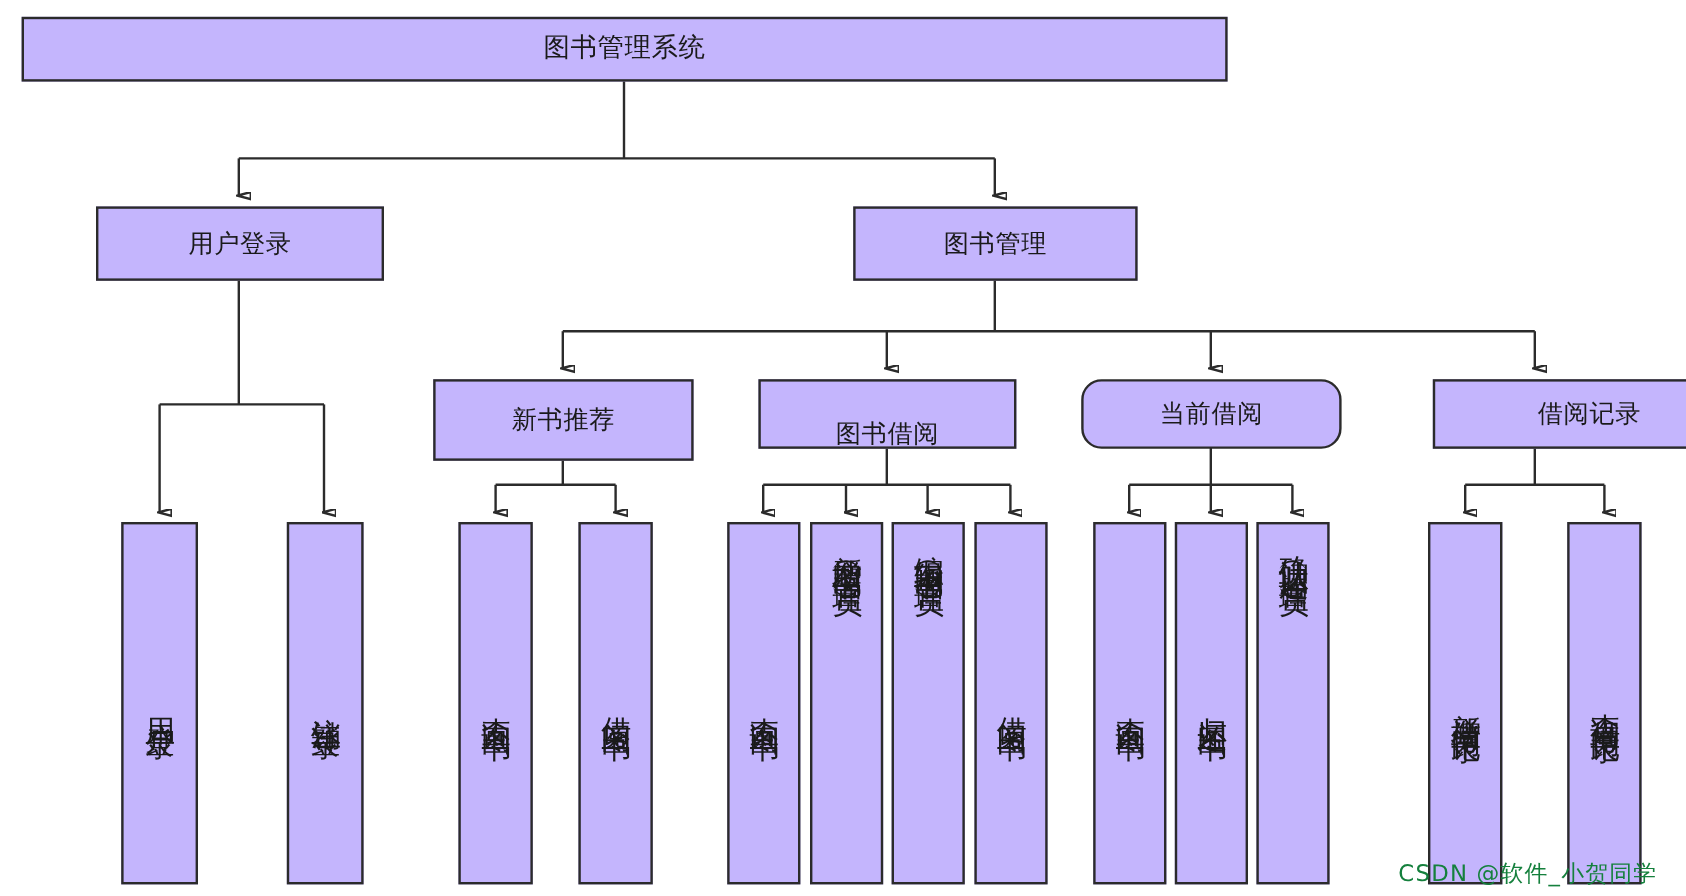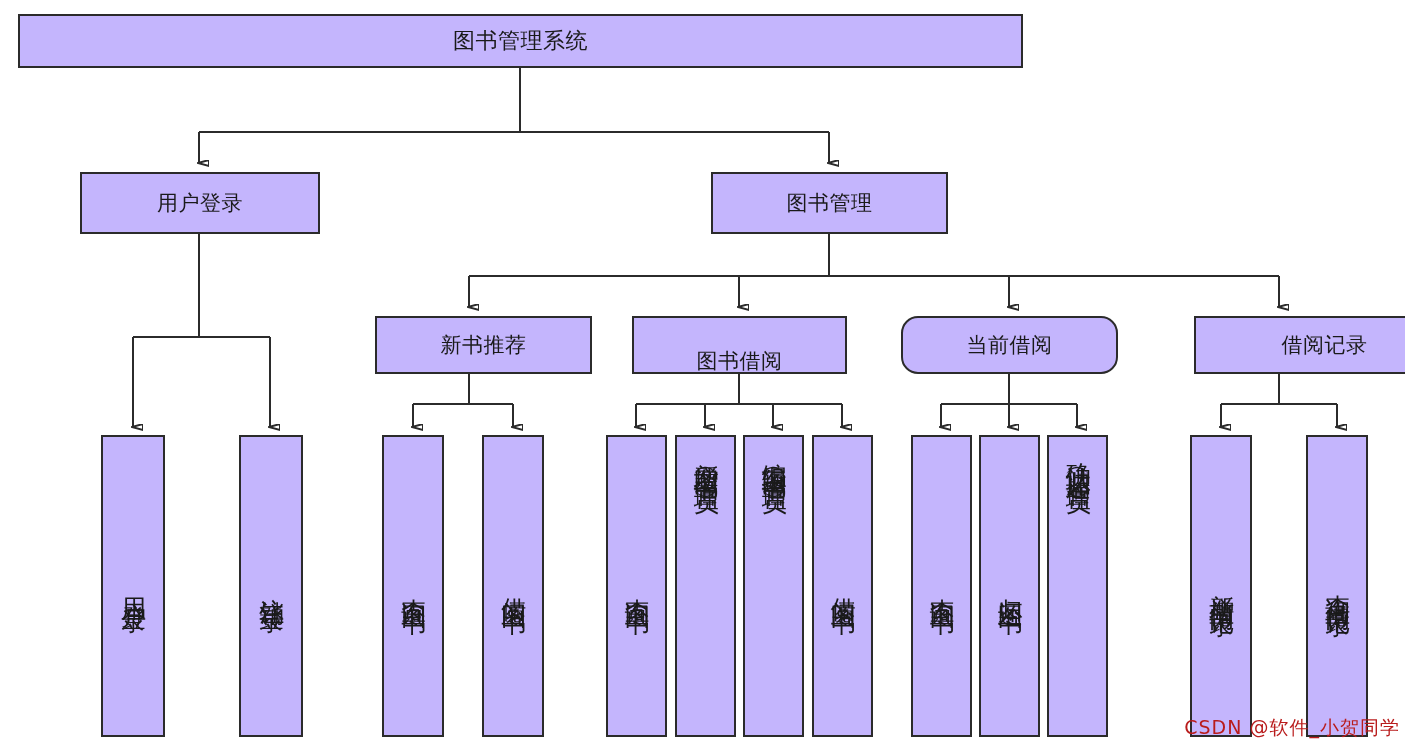--- a/index.html
+++ b/index.html
@@ -39,23 +39,23 @@
     writing-mode:vertical-rl;
     text-orientation:upright;
     font-size:25px;
     line-height:1.05;
     letter-spacing:4px;
     white-space:nowrap;
   }
   .leaf.centered{align-items:center;padding-top:0;}
   .watermark{
     position:absolute;
-    right:5px;bottom:6px;
+    right:24px;bottom:6px;
     font-size:19px;
-    color:#b91c1c;
+    color:#15803d;
     letter-spacing:1px;
     z-index:9;
     white-space:nowrap;
     pointer-events:none;
     margin-top:36px;
   }
   svg.connectors{position:absolute;left:0;top:0;width:1405px;height:747px;z-index:1;}
   svg.connectors path,svg.connectors line{stroke:#2b2b2b;stroke-width:2;fill:none;}
 </style>
 </head>
@@ -115,21 +115,21 @@
     <span class="node-label">图书管理系统</span>
   </div>
 
   <div class="node h-node" style="left:80px;top:172px;width:240px;height:62px;">
     <span class="node-label">用户登录</span>
   </div>
   <div class="node h-node" style="left:711px;top:172px;width:237px;height:62px;">
     <span class="node-label">图书管理</span>
   </div>
 
-  <div class="node h-node" style="left:375px;top:316px;width:217px;height:58px;font-family:Liberation Serif, serif;">
+  <div class="node h-node" style="left:361px;top:316px;width:217px;height:68px;font-family:Liberation Serif, serif;">
     <span class="node-label">新书推荐</span>
   </div>
   <div class="node h-node" style="left:632px;top:316px;width:215px;height:58px;align-items:flex-end;">
     <span class="node-label">图书借阅</span>
   </div>
   <div class="node h-node" style="left:901px;top:316px;width:217px;height:58px;border-radius:17px;">
     <span class="node-label">当前借阅</span>
   </div>
   <div class="node h-node" style="left:1194px;top:316px;width:224px;height:58px;padding-left:37px;">
     <span class="node-label">借阅记录</span>

